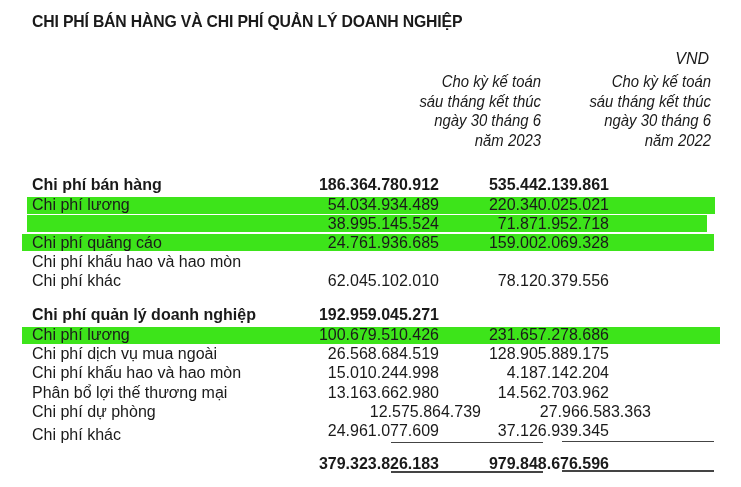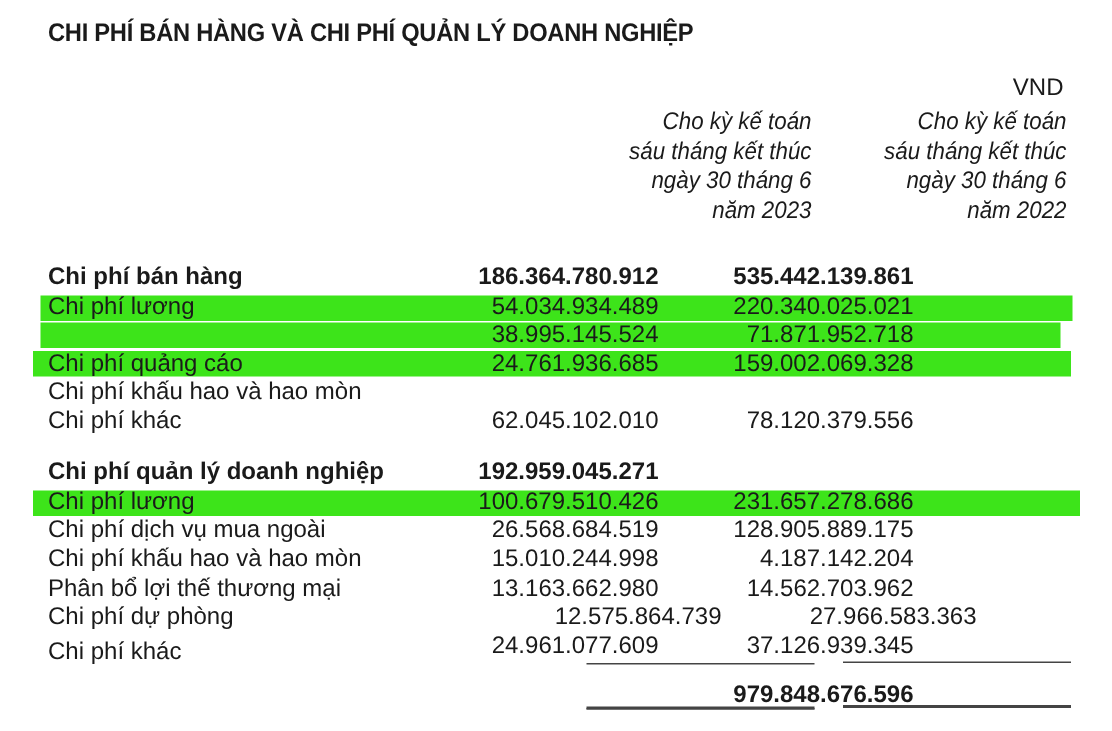--- a/index.html
+++ b/index.html
@@ -1,19 +1,19 @@
 <!DOCTYPE html>
 <html><head>
 <meta charset="utf-8">
 <style>
   html, body { margin: 0; padding: 0; }
   body { width: 741px; height: 487px; background: #ffffff; position: relative; overflow: hidden;
          font-family: "Liberation Sans", sans-serif; color: #1a1a1a; }
   .title { position: absolute; left: 32px; top: 12px; font-size: 17px; font-weight: bold; letter-spacing: -0.2px; transform: scaleX(0.93); transform-origin: left; }
-  .unit { position: absolute; right: 32px; top: 50px; font-size: 16px; }
+  .unit { position: absolute; right: 32px; top: 50px; font-size: 16px; font-style: italic; }
   .colhead { position: absolute; top: 72px; width: 170px; text-align: right; font-size: 16px; font-style: italic; line-height: 19.5px; transform: scaleX(0.93); transform-origin: right; }
   .colhead.c1 { left: 371px; }
   .colhead.c2 { left: 541px; }
   .row { position: absolute; left: 0; width: 639px; height: 19px; font-size: 16px; }
   .row .label { position: absolute; left: 32px; top: 0; white-space: nowrap; }
   .row .v1 { position: absolute; right: 200px; top: 0; text-align: right; margin-left: 36px; }
   .row .v2 { position: absolute; right: 30px; top: 0; text-align: right; }
   .row.bold { font-weight: bold; }
   .hl { position: absolute; background: #3de41a; height: 17px; }
   .rule { position: absolute; height: 1px; background: #444; }
@@ -104,17 +104,18 @@
   <span class="label" style="top:4px;">Chi phí khác</span>
   <span class="v1">24.961.077.609</span>
   <span class="v2">37.126.939.345</span>
 </div>
 
 <div class="rule" style="left:391px; top:442px; width:152px;"></div>
 <div class="rule" style="left:562px; top:441px; width:152px;"></div>
 
 <div class="row bold" style="top:455px;">
   <span class="label" style="top:8px;margin-top:47px;">TỔNG CỘNG</span>
+  <span class="v1">379.323.826.183</span>
   <span class="v2">979.848.676.596</span>
 </div>
 
 <div class="rule dbl" style="left:391px; top:471px; width:152px;"></div>
 <div class="rule dbl" style="left:562px; top:470px; width:152px;"></div>
 
 </body></html>

